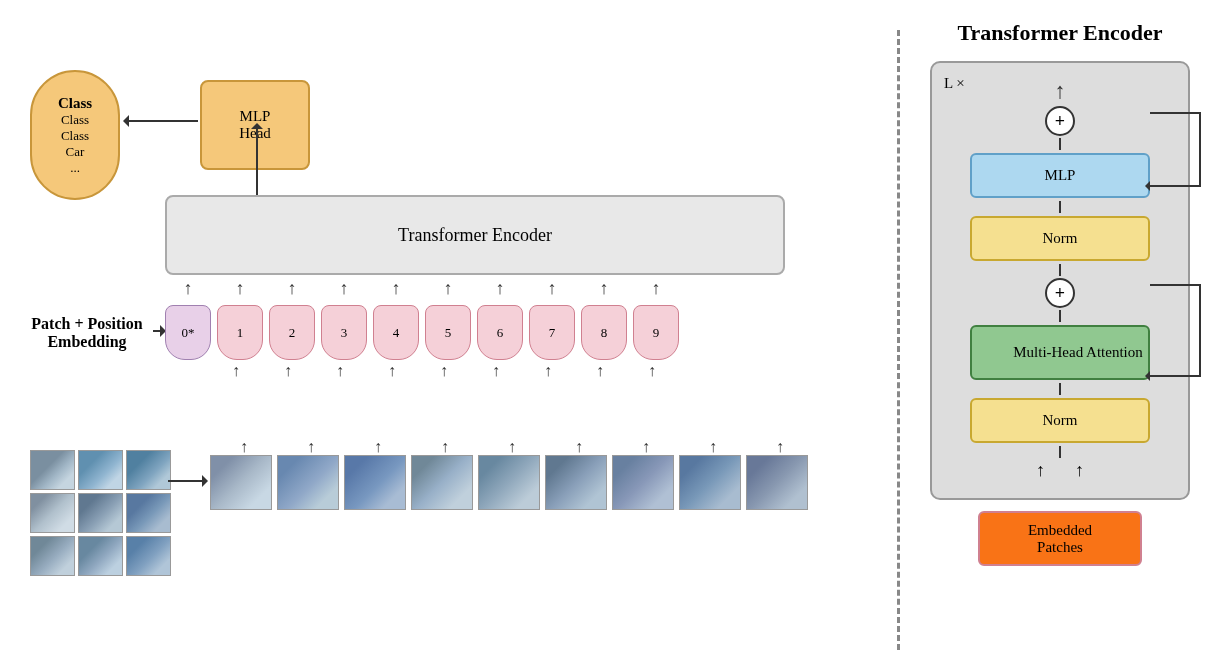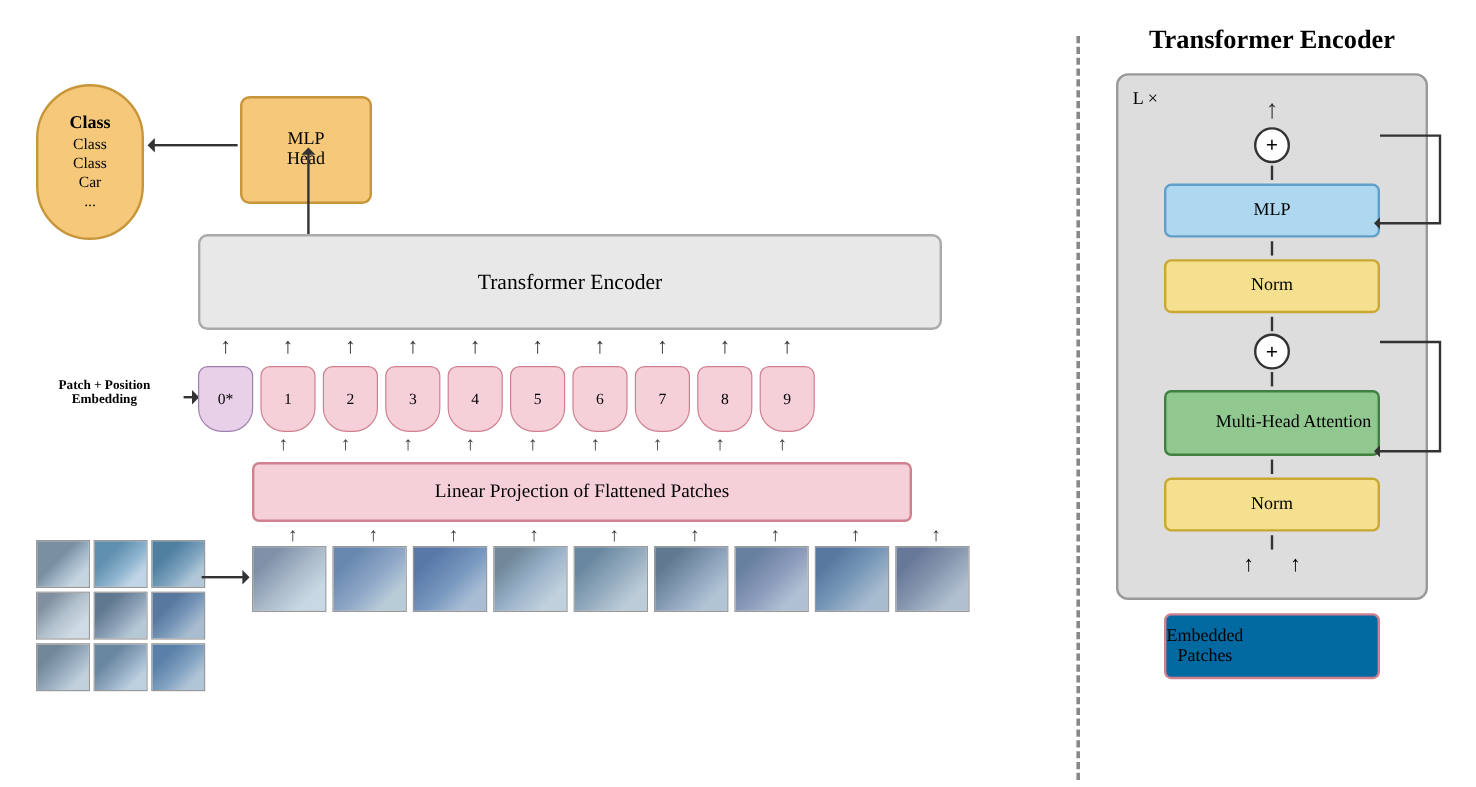--- a/index.html
+++ b/index.html
@@ -241,21 +241,21 @@
       top: -5px;
       border: 6px solid transparent;
       border-left-color: #333;
     }
 
     
     .patch-pos-label {
       position: absolute;
       left: 12px;
       top: 305px;
-      font-size: 11px;
+      font-size: 16px;
       font-weight: bold;
       width: 130px;
       text-align: center;
     }
     .patch-pos-arrow {
       position: absolute;
       left: 143px;
       top: 320px;
       width: 12px;
       height: 2px;
@@ -420,28 +420,28 @@
 
     .te-connector {
       width: 2px;
       height: 12px;
       background: #333;
       margin: 0 auto;
     }
 
     
     .embedded-patches-box {
-      width: 180px;
+      width: 164px;
       height: 55px;
-      background: #0369a1;
+      background: #f97316;
       border: 2px solid #d08090;
       border-radius: 6px;
       display: flex;
       align-items: center;
-      justify-content: flex-start;
+      justify-content: center;
       font-size: 15px;
       text-align: center;
       margin: 3px 0;
     }
 
     
     .output-arrow {
       font-size: 22px;
       color: #333;
       text-align: center;
@@ -513,23 +513,20 @@
       <div class="proj-arrow-up"></div>
       <div class="proj-arrow-up"></div>
       <div class="proj-arrow-up"></div>
       <div class="proj-arrow-up"></div>
       <div class="proj-arrow-up"></div>
       <div class="proj-arrow-up"></div>
       <div class="proj-arrow-up"></div>
       <div class="proj-arrow-up"></div>
     </div>
 
-    <div class="linear-proj-box">
-      <span>Linear Projection of Flattened Patches</span>
-    </div>
 
     <div class="patch-to-proj-arrows">
       <div class="pp-arrow"></div>
       <div class="pp-arrow"></div>
       <div class="pp-arrow"></div>
       <div class="pp-arrow"></div>
       <div class="pp-arrow"></div>
       <div class="pp-arrow"></div>
       <div class="pp-arrow"></div>
       <div class="pp-arrow"></div>

